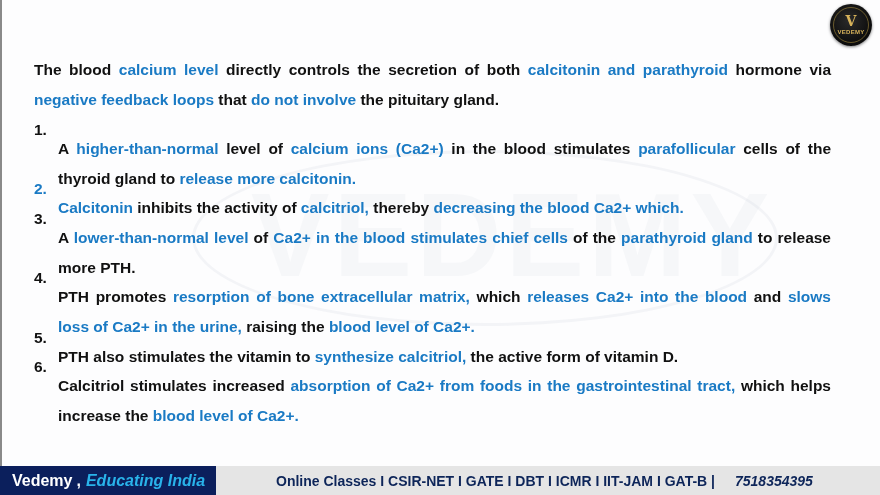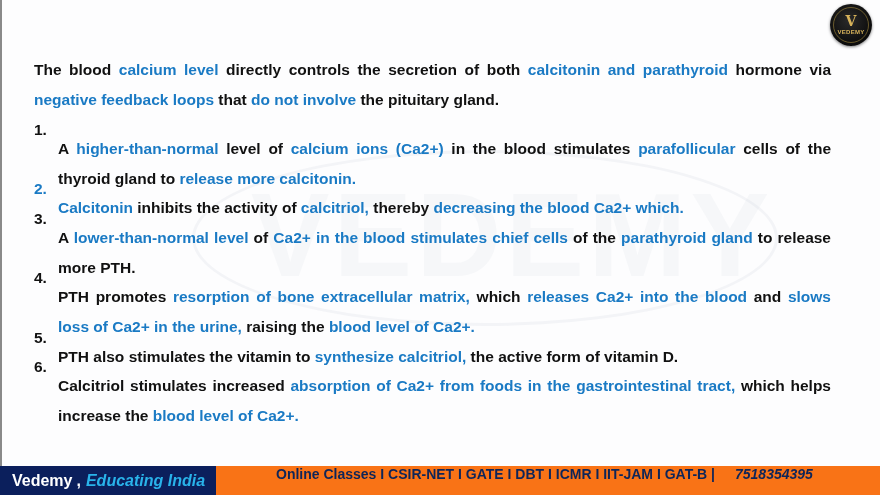--- a/index.html
+++ b/index.html
@@ -65,22 +65,22 @@
   }
   .footer-left {
     width:216px; height:29px; background:#0b1f5c;
     display:flex; align-items:center; padding-left:12px; box-sizing:border-box;
     white-space:nowrap;
   }
   .brand { color:#ffffff; font-weight:bold; font-size:16px; }
   .brand-sep { color:#ffffff; font-weight:bold; font-size:16px; margin:0 5px 0 4px; }
   .tagline { color:#29b3ea; font-style:italic; font-weight:bold; font-size:16px; }
   .footer-right {
-    flex:1; height:29px; background:#f97316;
-    display:flex; padding-left:60px; box-sizing:border-box;
+    flex:1; height:29px; background:#e5e5e5;
+    display:flex; align-items:center; padding-left:60px; box-sizing:border-box;
     color:#0d2559; font-weight:bold; font-size:14px; white-space:nowrap;
   }
   .phone { font-style:italic; margin-left:20px; }
 </style>
 </head>
 <body>
 
 <div class="slide">
   <div class="wm-circle"></div>
   <div class="watermark">VEDEMY</div>

